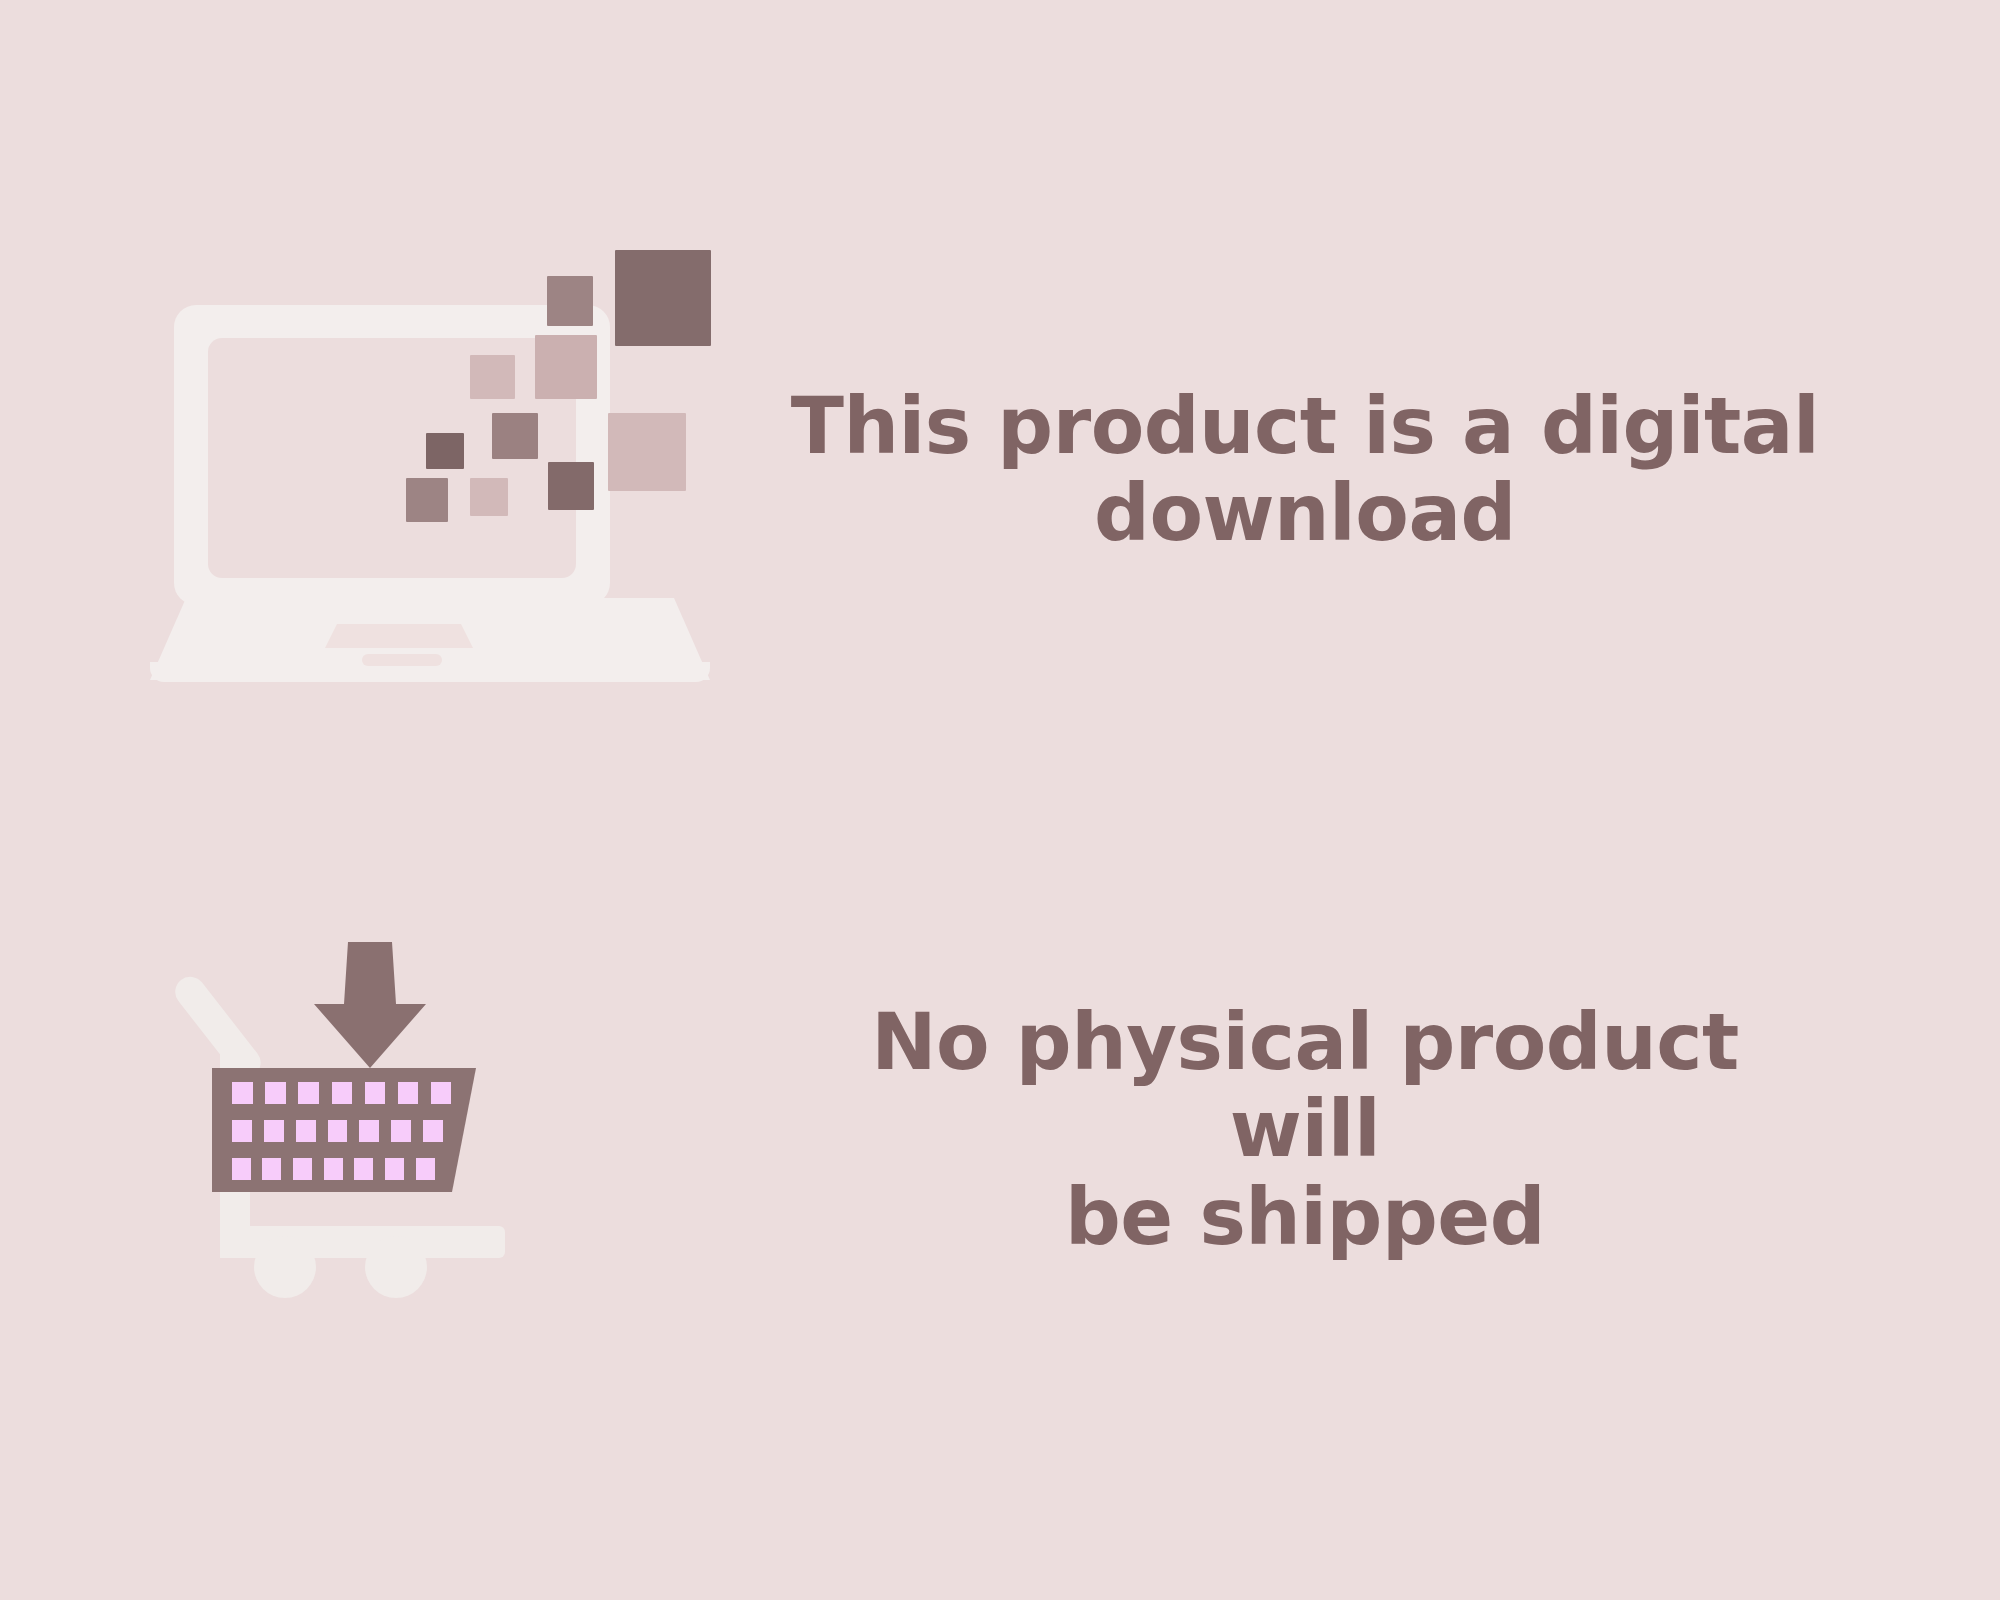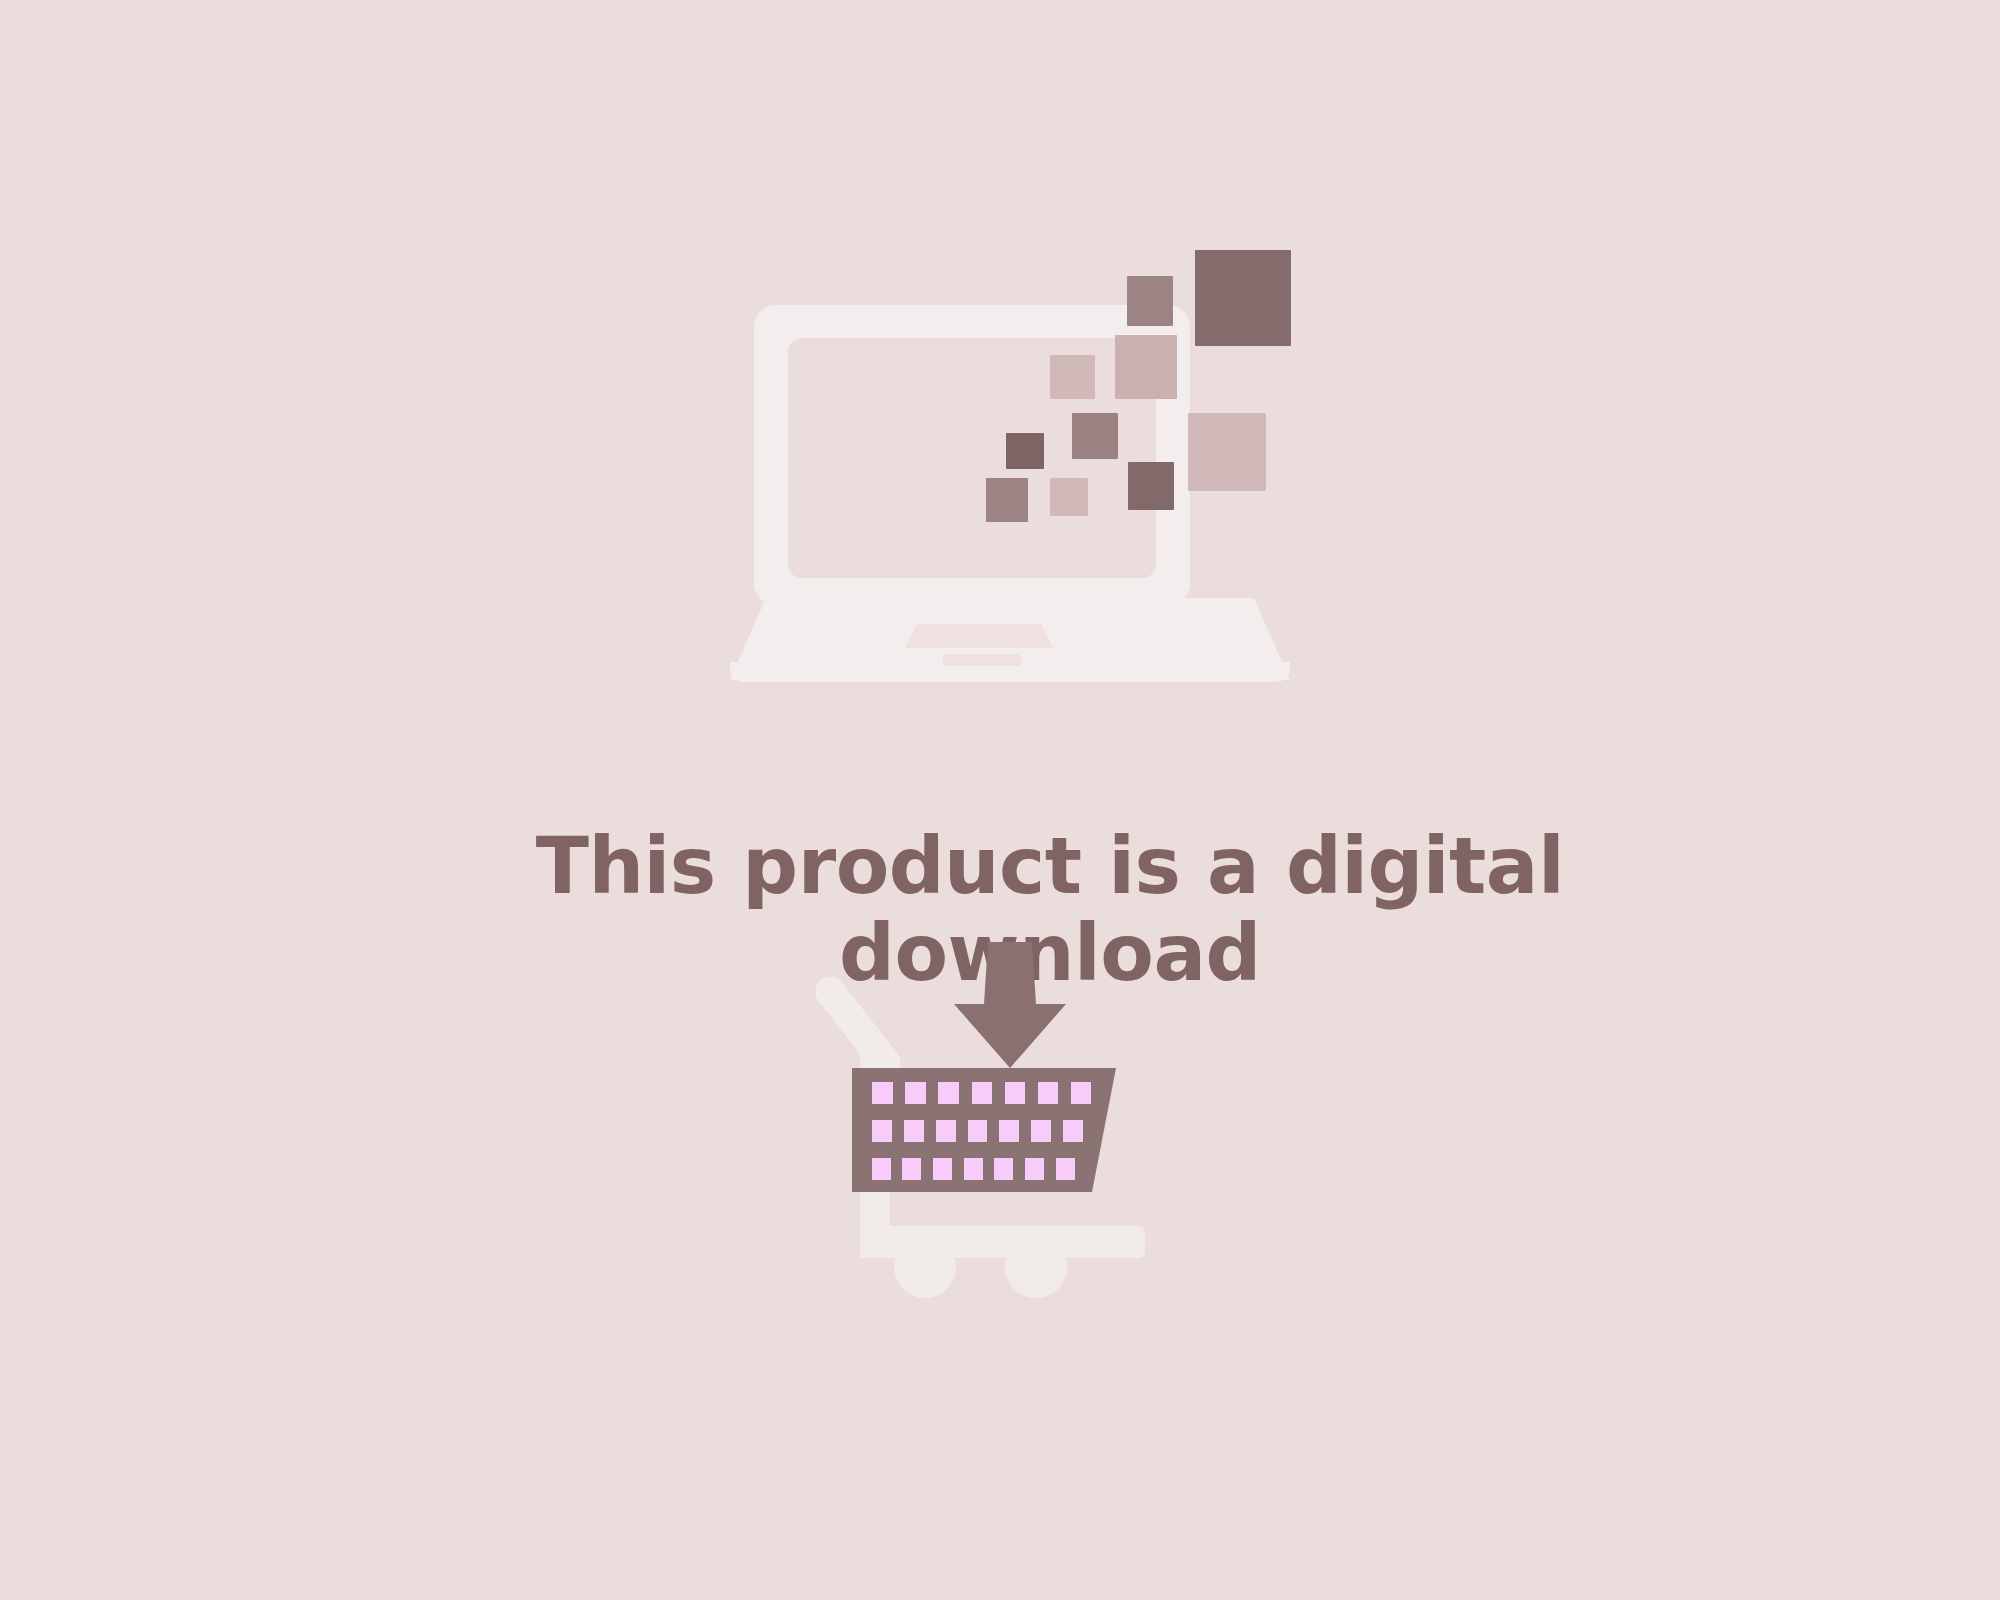--- a/index.html
+++ b/index.html
@@ -20,22 +20,21 @@
     width: 2000px;
     height: 1600px;
     background: #ecdddd;
     box-sizing: border-box;
   }
 
   
   .notice-row {
     position: absolute;
     display: flex;
-    flex-direction: column;
-    align-items: center;
+    flex-direction: row;
   }
 
   .icon-cell {
     position: relative;
     flex: 0 0 auto;
   }
 
   .text-cell {
     flex: 0 0 auto;
     display: flex;
@@ -283,15 +282,19 @@
             <div class="basket-cell" style="left: 50.4367px; top: 90px; width: 18.9838px; height: 22px; background: rgb(247, 204, 250);"></div>
             <div class="basket-cell" style="left: 81.0557px; top: 90px; width: 18.9838px; height: 22px; background: rgb(247, 204, 250);"></div>
             <div class="basket-cell" style="left: 111.675px; top: 90px; width: 18.9838px; height: 22px; background: rgb(247, 204, 250);"></div>
             <div class="basket-cell" style="left: 142.294px; top: 90px; width: 18.9838px; height: 22px; background: rgb(247, 204, 250);"></div>
             <div class="basket-cell" style="left: 172.913px; top: 90px; width: 18.9838px; height: 22px; background: rgb(247, 204, 250);"></div>
             <div class="basket-cell" style="left: 203.532px; top: 90px; width: 18.9838px; height: 22px; background: rgb(247, 204, 250);"></div>
           </div>
       </div>
     </div>
 
+    <div class="text-cell">
+      <p class="notice-text">No physical product will
+be shipped</p>
+    </div>
   </div>
 
 </div>
 
 </body></html>

